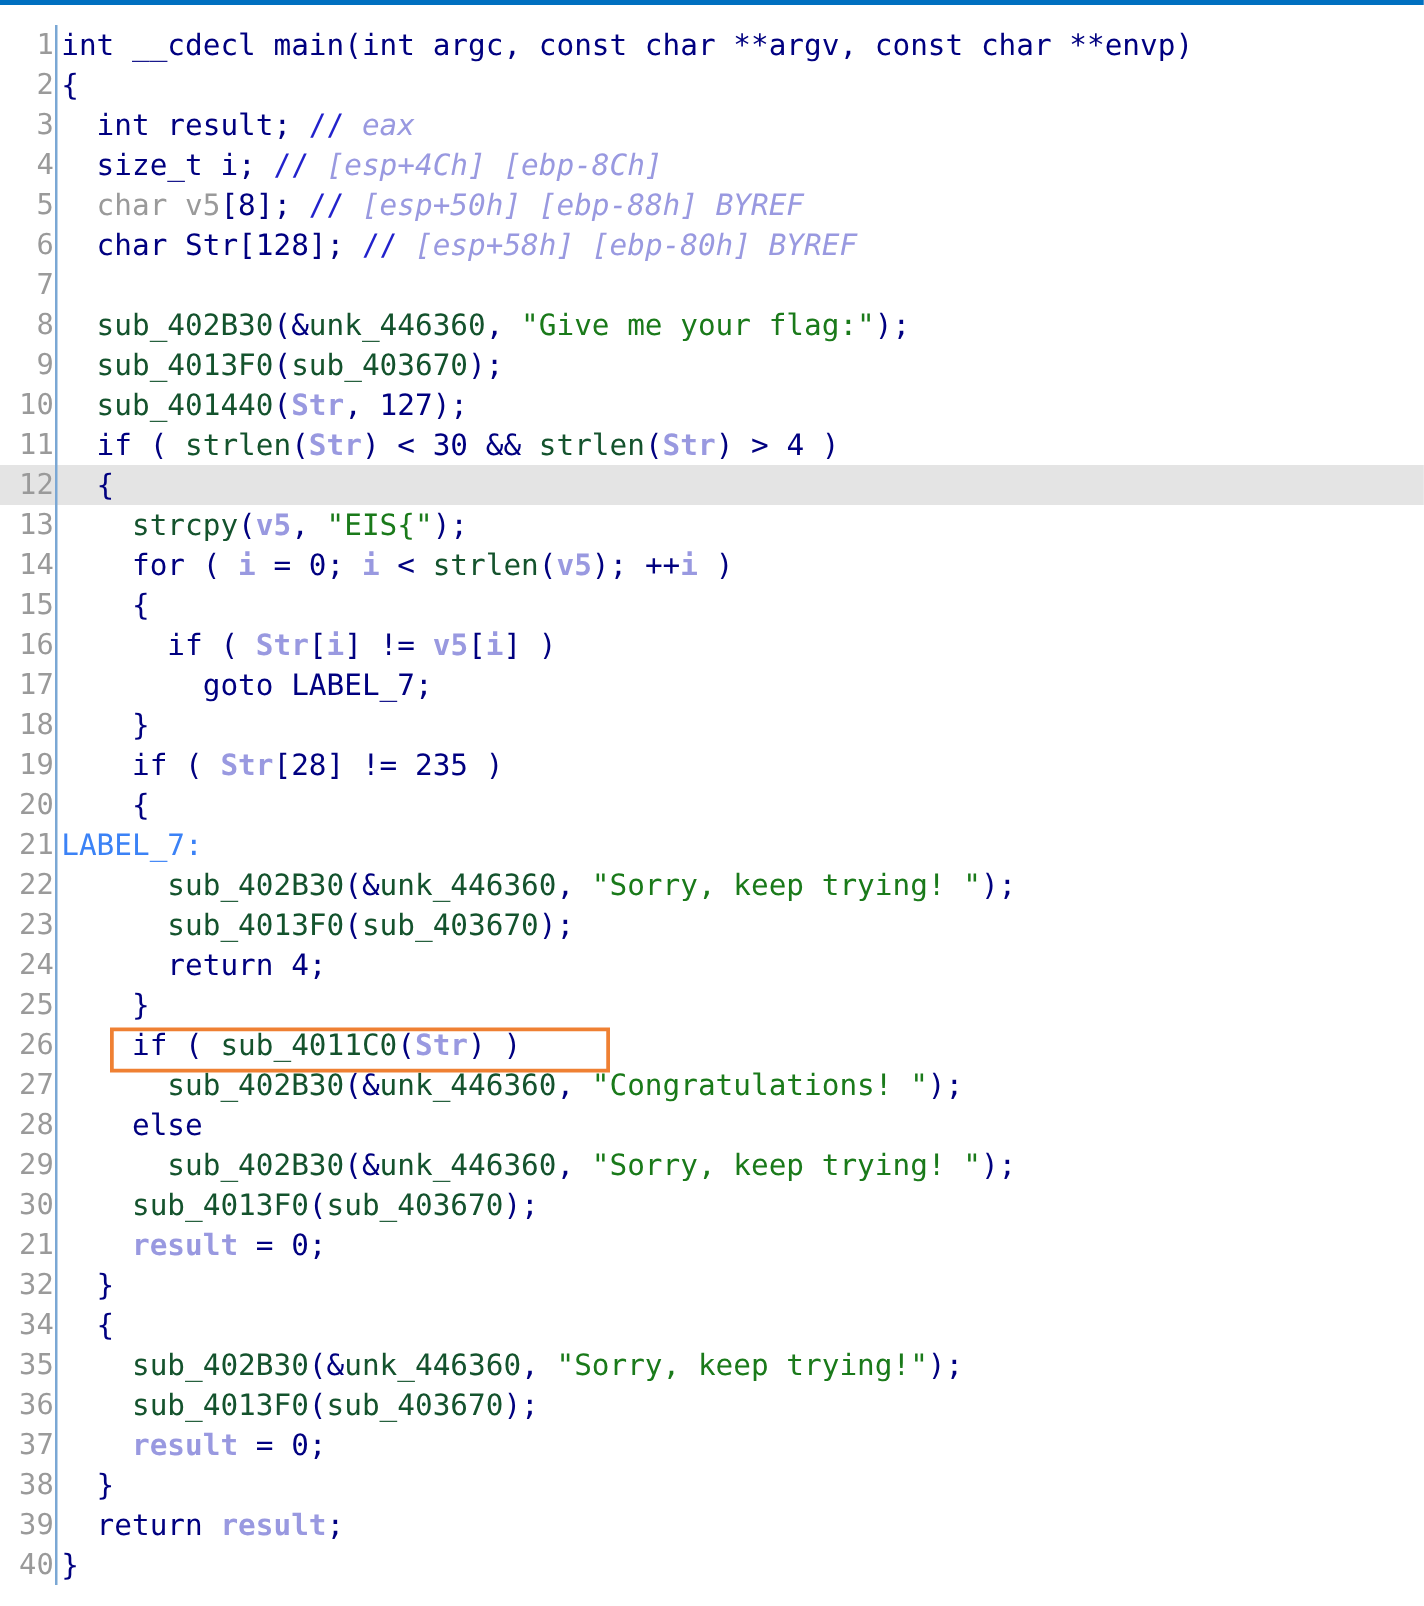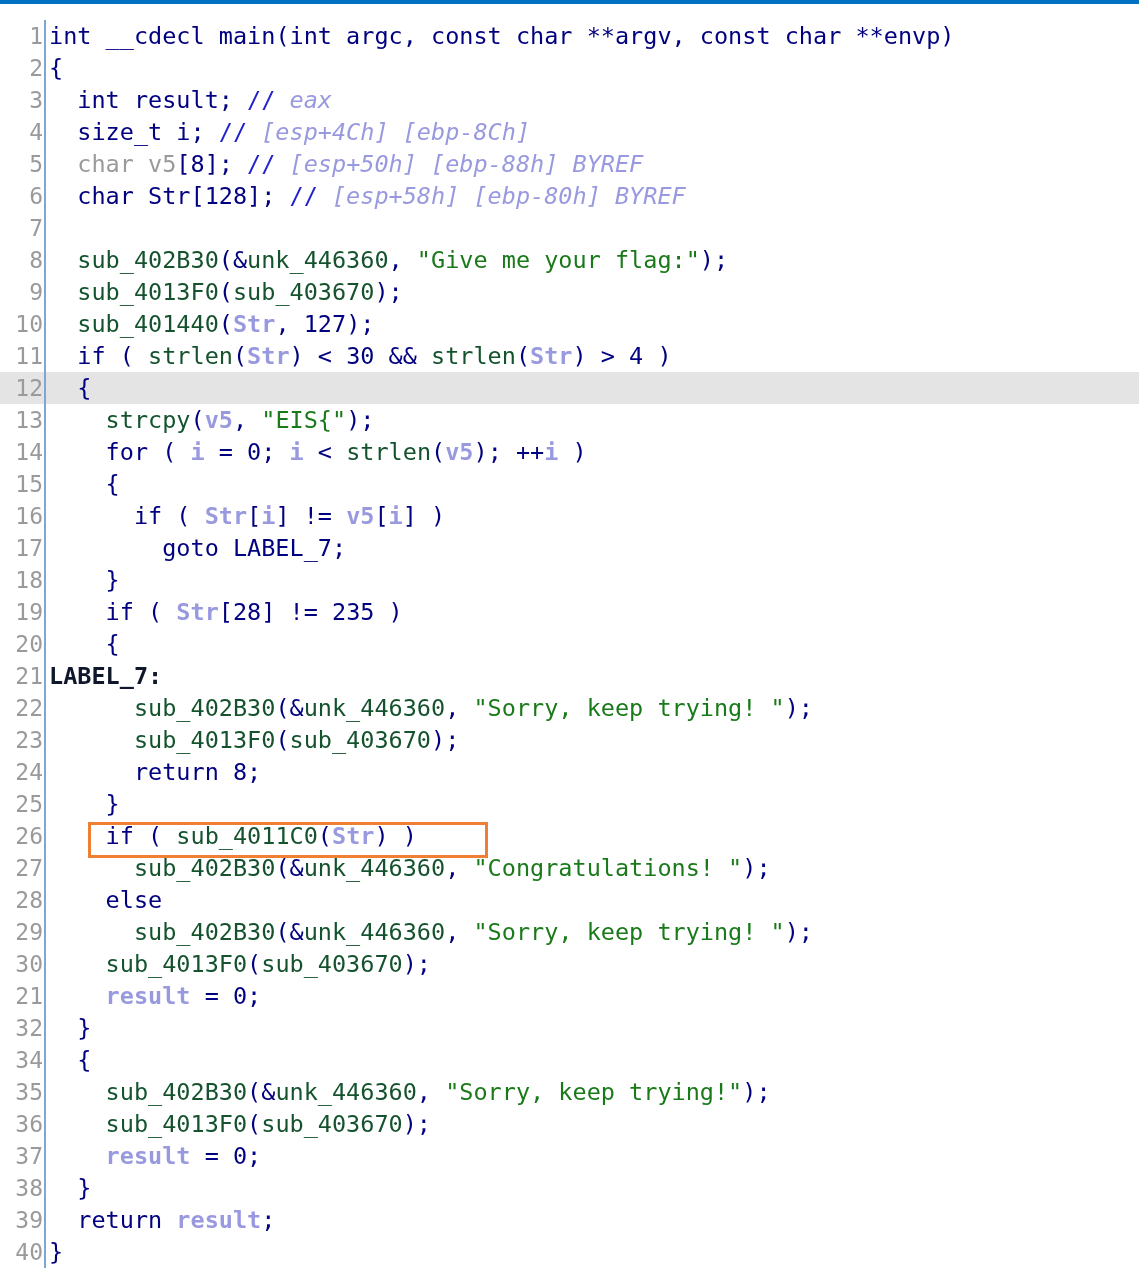--- a/index.html
+++ b/index.html
@@ -70,21 +70,21 @@
   }
 
   
   .k   { color: #000080; }                 
   .fn  { color: #14532d; }                 
   .str { color: #1a7a1a; }                 
   .var { color: #9999e0; font-weight: bold; }                 
   .dim { color: #9a9a9a; }                 
   .cmt { color: #9999e0; font-style: italic; }                 
   .cmtslash { color: #2222cc; }            
-  .lbl { color: #0f172a; font-weight: bold; }                 
+  .lbl { color: #3b82f6; }                 
 
   
   #highlight-box {
     position: absolute;
     left: 88px;
     top: 802px;
     width: 400px;
     height: 36px;
     border: 3px solid #ef8033;
     box-sizing: border-box;
@@ -115,21 +115,21 @@
       <div class="code-line"><span class="gutter">14</span><span class="sep"></span><span class="src"><span class="k">    for ( </span><span class="var">i</span><span class="k"> = 0; </span><span class="var">i</span><span class="k"> &lt; </span><span class="fn">strlen</span><span class="k">(</span><span class="var">v5</span><span class="k">); ++</span><span class="var">i</span><span class="k"> )</span></span></div>
       <div class="code-line"><span class="gutter">15</span><span class="sep"></span><span class="src"><span class="k">    {</span></span></div>
       <div class="code-line"><span class="gutter">16</span><span class="sep"></span><span class="src"><span class="k">      if ( </span><span class="var">Str</span><span class="k">[</span><span class="var">i</span><span class="k">] != </span><span class="var">v5</span><span class="k">[</span><span class="var">i</span><span class="k">] )</span></span></div>
       <div class="code-line"><span class="gutter">17</span><span class="sep"></span><span class="src"><span class="k">        goto LABEL_7;</span></span></div>
       <div class="code-line"><span class="gutter">18</span><span class="sep"></span><span class="src"><span class="k">    }</span></span></div>
       <div class="code-line"><span class="gutter">19</span><span class="sep"></span><span class="src"><span class="k">    if ( </span><span class="var">Str</span><span class="k">[28] != 235 )</span></span></div>
       <div class="code-line"><span class="gutter">20</span><span class="sep"></span><span class="src"><span class="k">    {</span></span></div>
       <div class="code-line"><span class="gutter">21</span><span class="sep"></span><span class="src"><span class="lbl">LABEL_7:</span></span></div>
       <div class="code-line"><span class="gutter">22</span><span class="sep"></span><span class="src"><span class="k">      </span><span class="fn">sub_402B30</span><span class="k">(&amp;</span><span class="fn">unk_446360</span><span class="k">, </span><span class="str">"Sorry, keep trying! "</span><span class="k">);</span></span></div>
       <div class="code-line"><span class="gutter">23</span><span class="sep"></span><span class="src"><span class="k">      </span><span class="fn">sub_4013F0</span><span class="k">(</span><span class="fn">sub_403670</span><span class="k">);</span></span></div>
-      <div class="code-line"><span class="gutter">24</span><span class="sep"></span><span class="src"><span class="k">      return 8;</span></span></div>
+      <div class="code-line"><span class="gutter">24</span><span class="sep"></span><span class="src"><span class="k">      return 4;</span></span></div>
       <div class="code-line"><span class="gutter">25</span><span class="sep"></span><span class="src"><span class="k">    }</span></span></div>
       <div class="code-line"><span class="gutter">26</span><span class="sep"></span><span class="src"><span class="k">    if ( </span><span class="fn">sub_4011C0</span><span class="k">(</span><span class="var">Str</span><span class="k">) )</span></span></div>
       <div class="code-line"><span class="gutter">27</span><span class="sep"></span><span class="src"><span class="k">      </span><span class="fn">sub_402B30</span><span class="k">(&amp;</span><span class="fn">unk_446360</span><span class="k">, </span><span class="str">"Congratulations! "</span><span class="k">);</span></span></div>
       <div class="code-line"><span class="gutter">28</span><span class="sep"></span><span class="src"><span class="k">    else</span></span></div>
       <div class="code-line"><span class="gutter">29</span><span class="sep"></span><span class="src"><span class="k">      </span><span class="fn">sub_402B30</span><span class="k">(&amp;</span><span class="fn">unk_446360</span><span class="k">, </span><span class="str">"Sorry, keep trying! "</span><span class="k">);</span></span></div>
       <div class="code-line"><span class="gutter">30</span><span class="sep"></span><span class="src"><span class="k">    </span><span class="fn">sub_4013F0</span><span class="k">(</span><span class="fn">sub_403670</span><span class="k">);</span></span></div>
       <div class="code-line"><span class="gutter">21</span><span class="sep"></span><span class="src"><span class="k">    </span><span class="var">result</span><span class="k"> = 0;</span></span></div>
       <div class="code-line"><span class="gutter">32</span><span class="sep"></span><span class="src"><span class="k">  }</span></span></div>
       <div class="code-line"><span class="gutter">34</span><span class="sep"></span><span class="src"><span class="k">  {</span></span></div>
       <div class="code-line"><span class="gutter">35</span><span class="sep"></span><span class="src"><span class="k">    </span><span class="fn">sub_402B30</span><span class="k">(&amp;</span><span class="fn">unk_446360</span><span class="k">, </span><span class="str">"Sorry, keep trying!"</span><span class="k">);</span></span></div>

